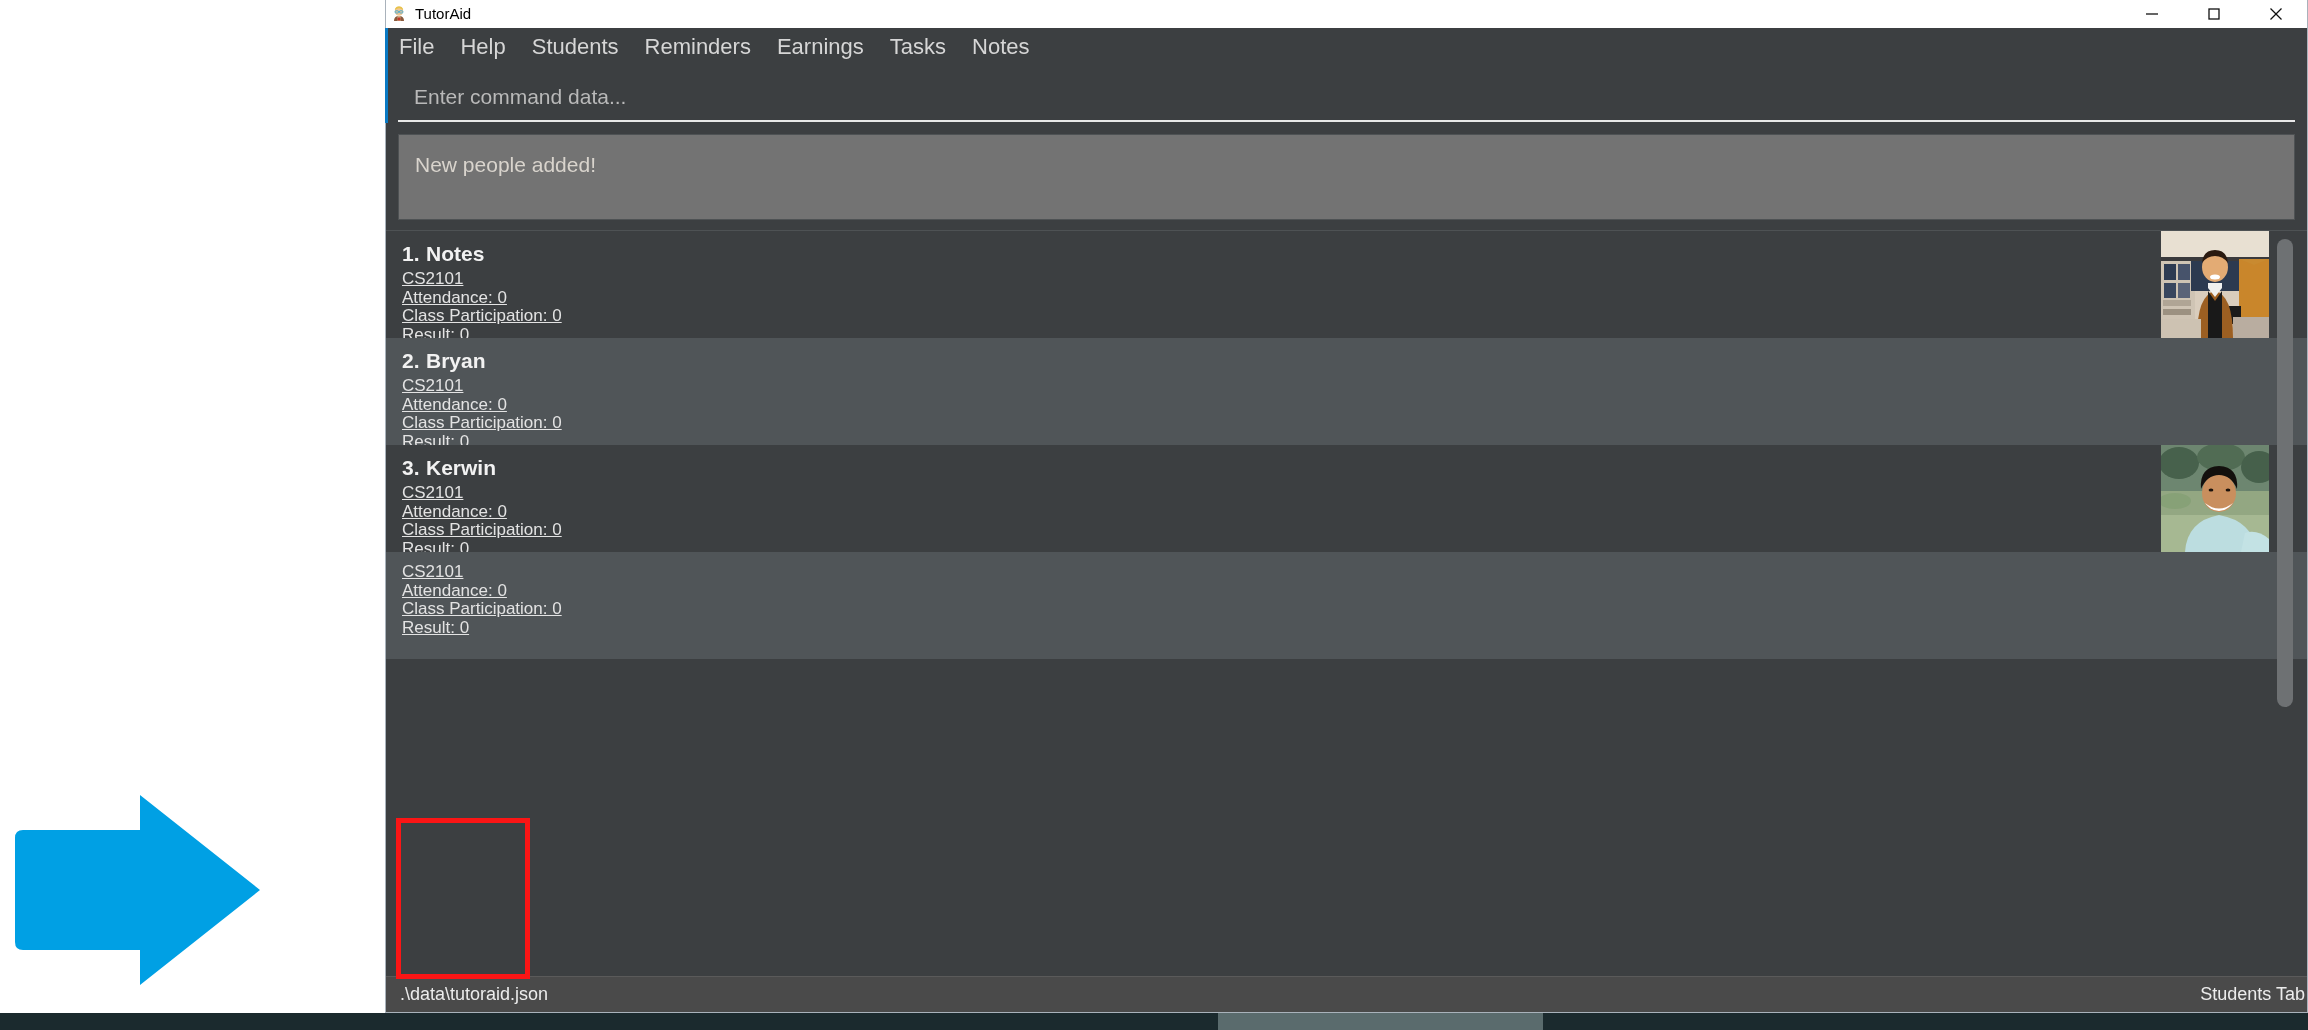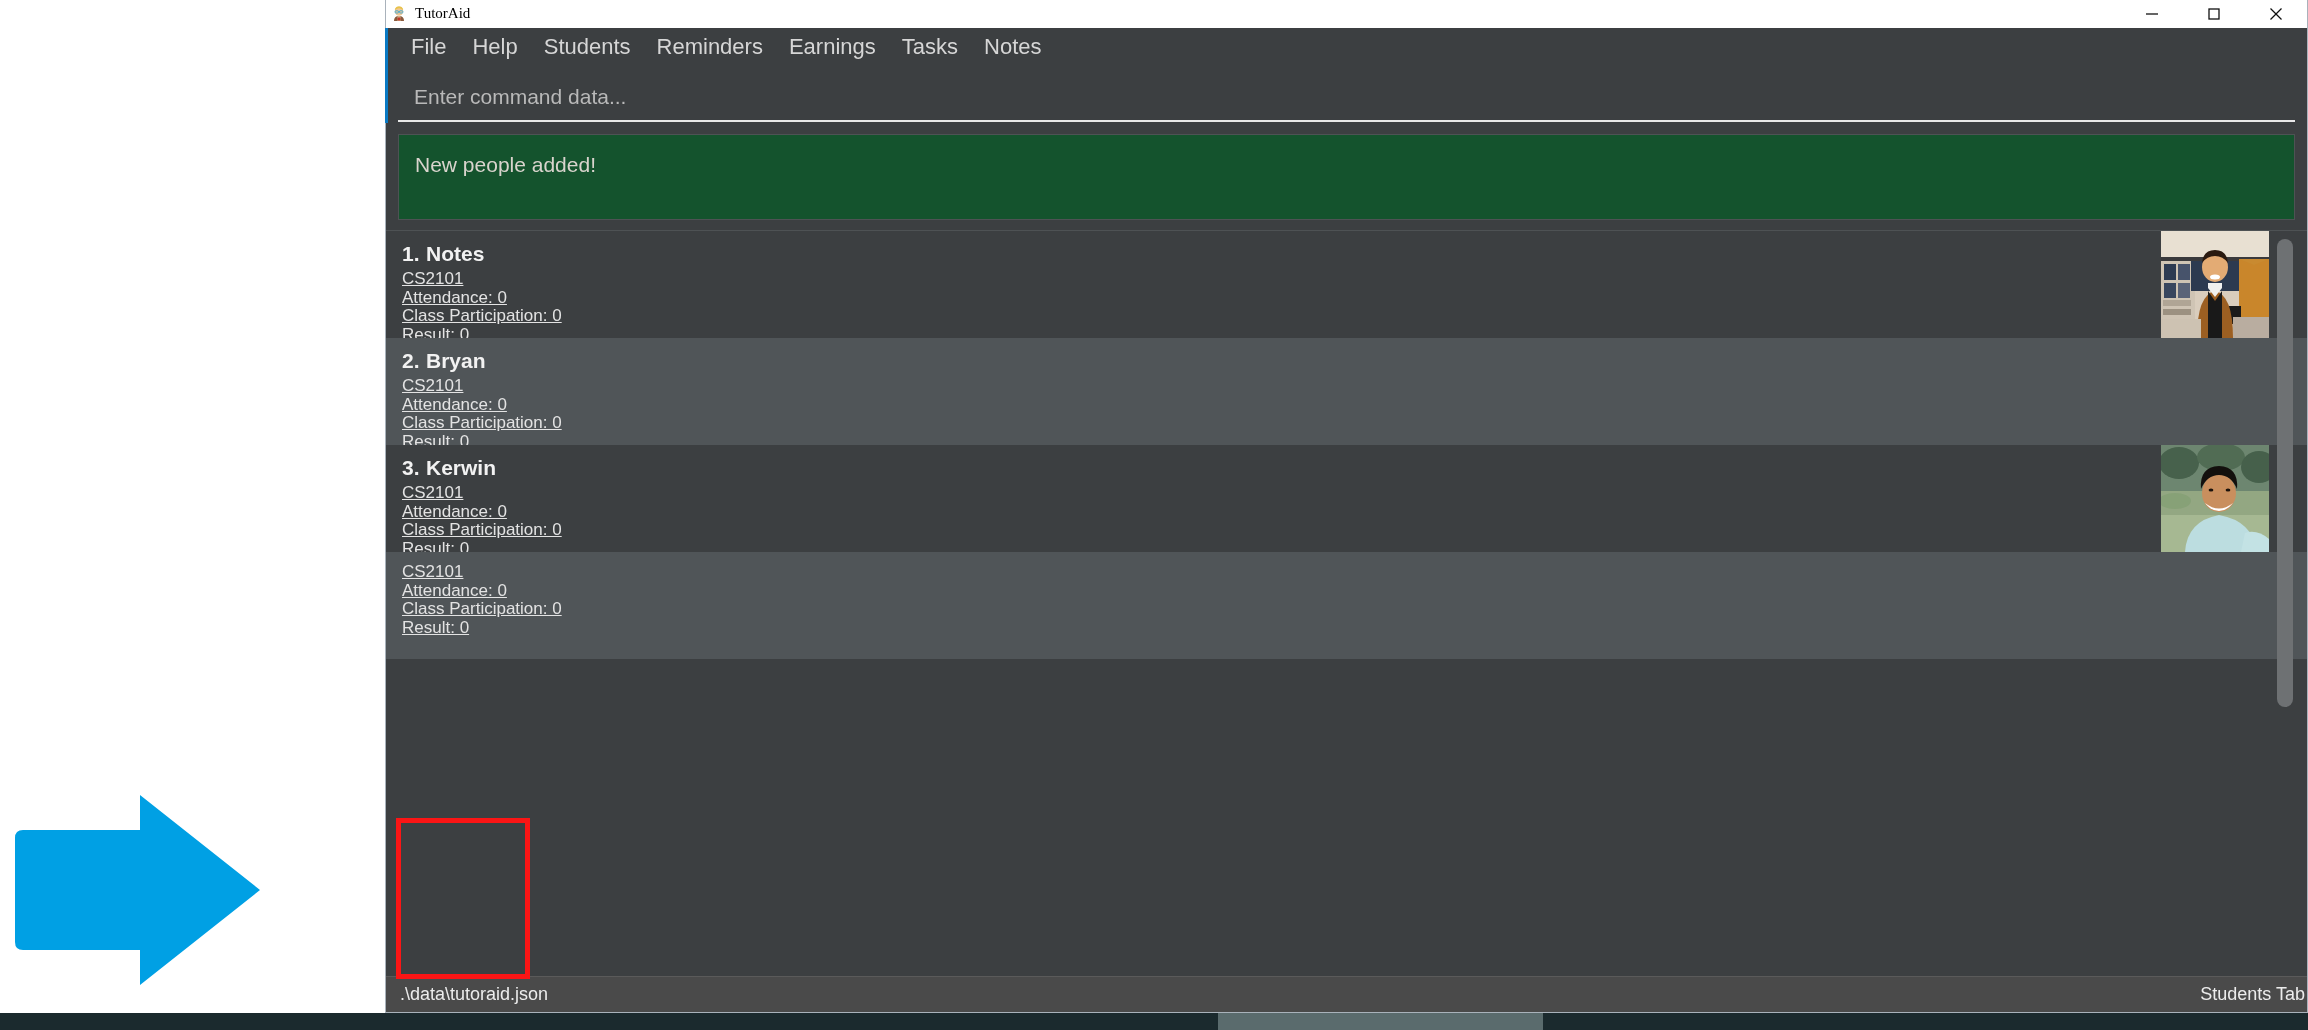--- a/index.html
+++ b/index.html
@@ -38,36 +38,36 @@
   
   .titlebar {
     height: 28px; background: #ffffff; position: relative;
     display: flex; align-items: center; flex: 0 0 28px;
     border-bottom: 1px solid #ffffff;
   }
   .title-icon { width: 18px; height: 18px; margin-left: 4px; position: relative; flex: 0 0 18px; }
   .title-icon svg { display:block; }
   .title-text {
     font-size: 15px; color: #000000; margin-left: 7px;
-    font-family: Liberation Serif, serif;
+    font-family: Liberation Sans, sans-serif;
   }
   .win-controls {
     position: absolute; right: 0; top: 0; height: 28px;
     display: flex; align-items: stretch;
   }
   .win-btn {
     width: 62px; display: flex; align-items: center; justify-content: center;
     background: #ffffff;
   }
   .win-btn svg { display: block; }
 
   
   .menubar {
     height: 37px; background: #3c3f41; display: flex; align-items: center;
-    flex: 0 0 37px; padding-left: 12px;
+    flex: 0 0 37px; 
   }
   .menu-item {
     color: #d6d6d6; font-size: 22px; padding: 2px 13px;
     font-family: "Liberation Sans", sans-serif; white-space: nowrap;
   }
 
   
   .cmdwrap {
     flex: 0 0 57px; background: #3c3f41;
     padding: 0 12px; display: flex; align-items: flex-end;
@@ -79,21 +79,21 @@
   }
   .cmd-placeholder {
     color: #b9b9b9; font-size: 21px; font-family: "Liberation Sans", sans-serif;
   }
 
   
   .resultwrap {
     flex: 0 0 108px; background: #3c3f41; padding: 12px 12px 10px 12px;
   }
   .resultbox {
-    width: 100%; height: 100%; background: #14532d;
+    width: 100%; height: 100%; background: #737373;
     border: 1px solid #4e5254; padding: 18px 4px 0 16px;
   }
   .result-text {
     color: #d9d4cd; font-size: 21px; font-family: "Liberation Sans", sans-serif;
   }
 
   
   .listwrap {
     flex: 1 1 auto; background: #3c3f41; position: relative;
     border-top: 1px solid #4e5254;

